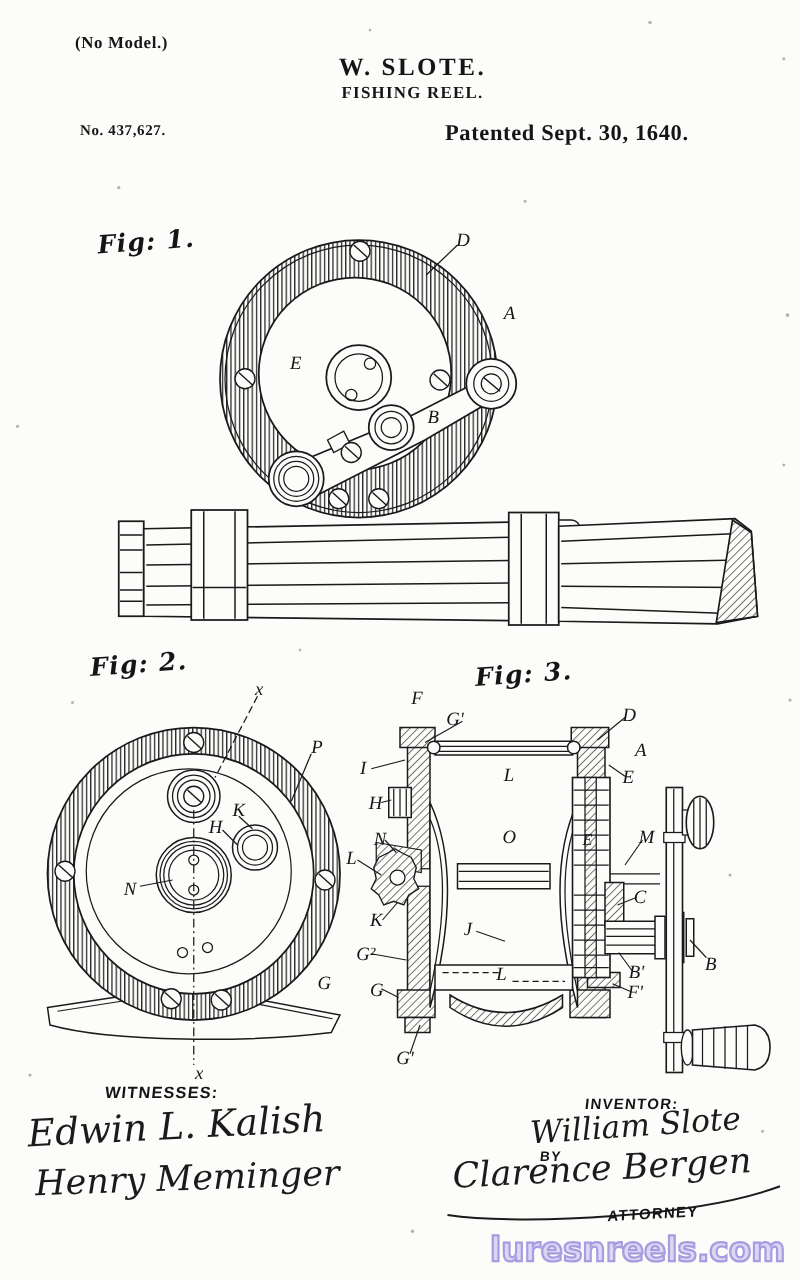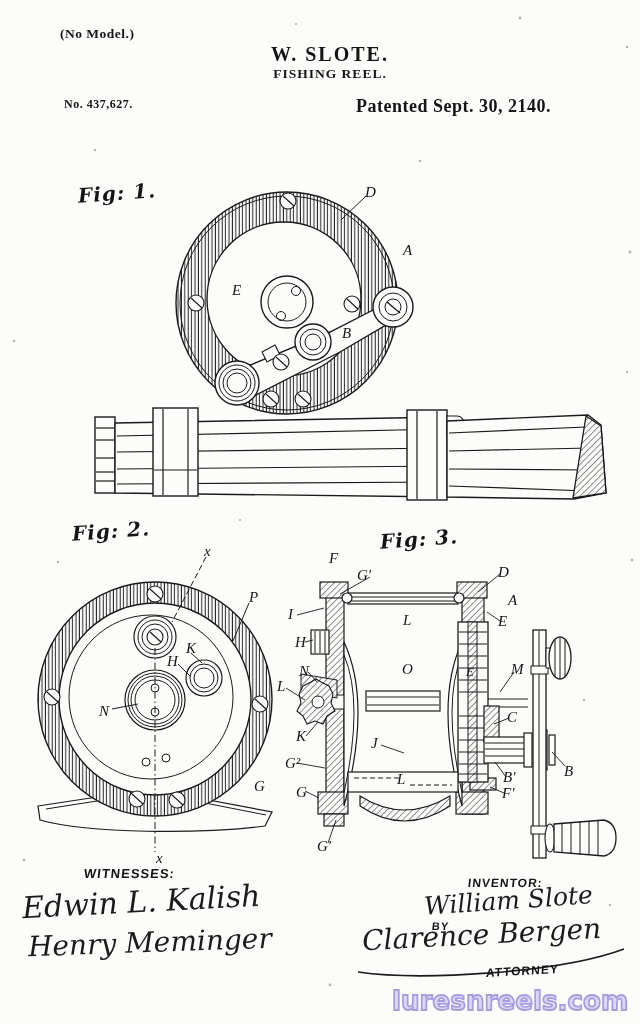--- a/index.html
+++ b/index.html
@@ -339,21 +339,21 @@
     <text class="ref" x="317" y="851">G'</text>
   </g>
 
   <path d="M358,972 C420,981 560,973 624,949" stroke="#1b1b1b" stroke-width="1.6" fill="none"></path>
 </svg>
 
   <div class="abs no-model">(No Model.)</div>
   <div class="abs title-main">W. SLOTE.</div>
   <div class="abs title-sub">FISHING REEL.</div>
   <div class="abs pat-no">No. 437,627.</div>
-  <div class="abs pat-date">Patented Sept. 30, 2140.</div>
+  <div class="abs pat-date">Patented Sept. 30, 1640.</div>
 
   <div class="abs figcap cap1">Fig: 1.</div>
   <div class="abs figcap cap2">Fig: 2.</div>
   <div class="abs figcap cap3">Fig: 3.</div>
 
   <div class="abs small-head witnesses">WITNESSES:</div>
   <div class="abs sig w1">Edwin L. Kalish</div>
   <div class="abs sig w2">Henry Meminger</div>
   <div class="abs small-head inventor-h">INVENTOR:</div>
   <div class="abs sig inv-sig">William Slote</div>

